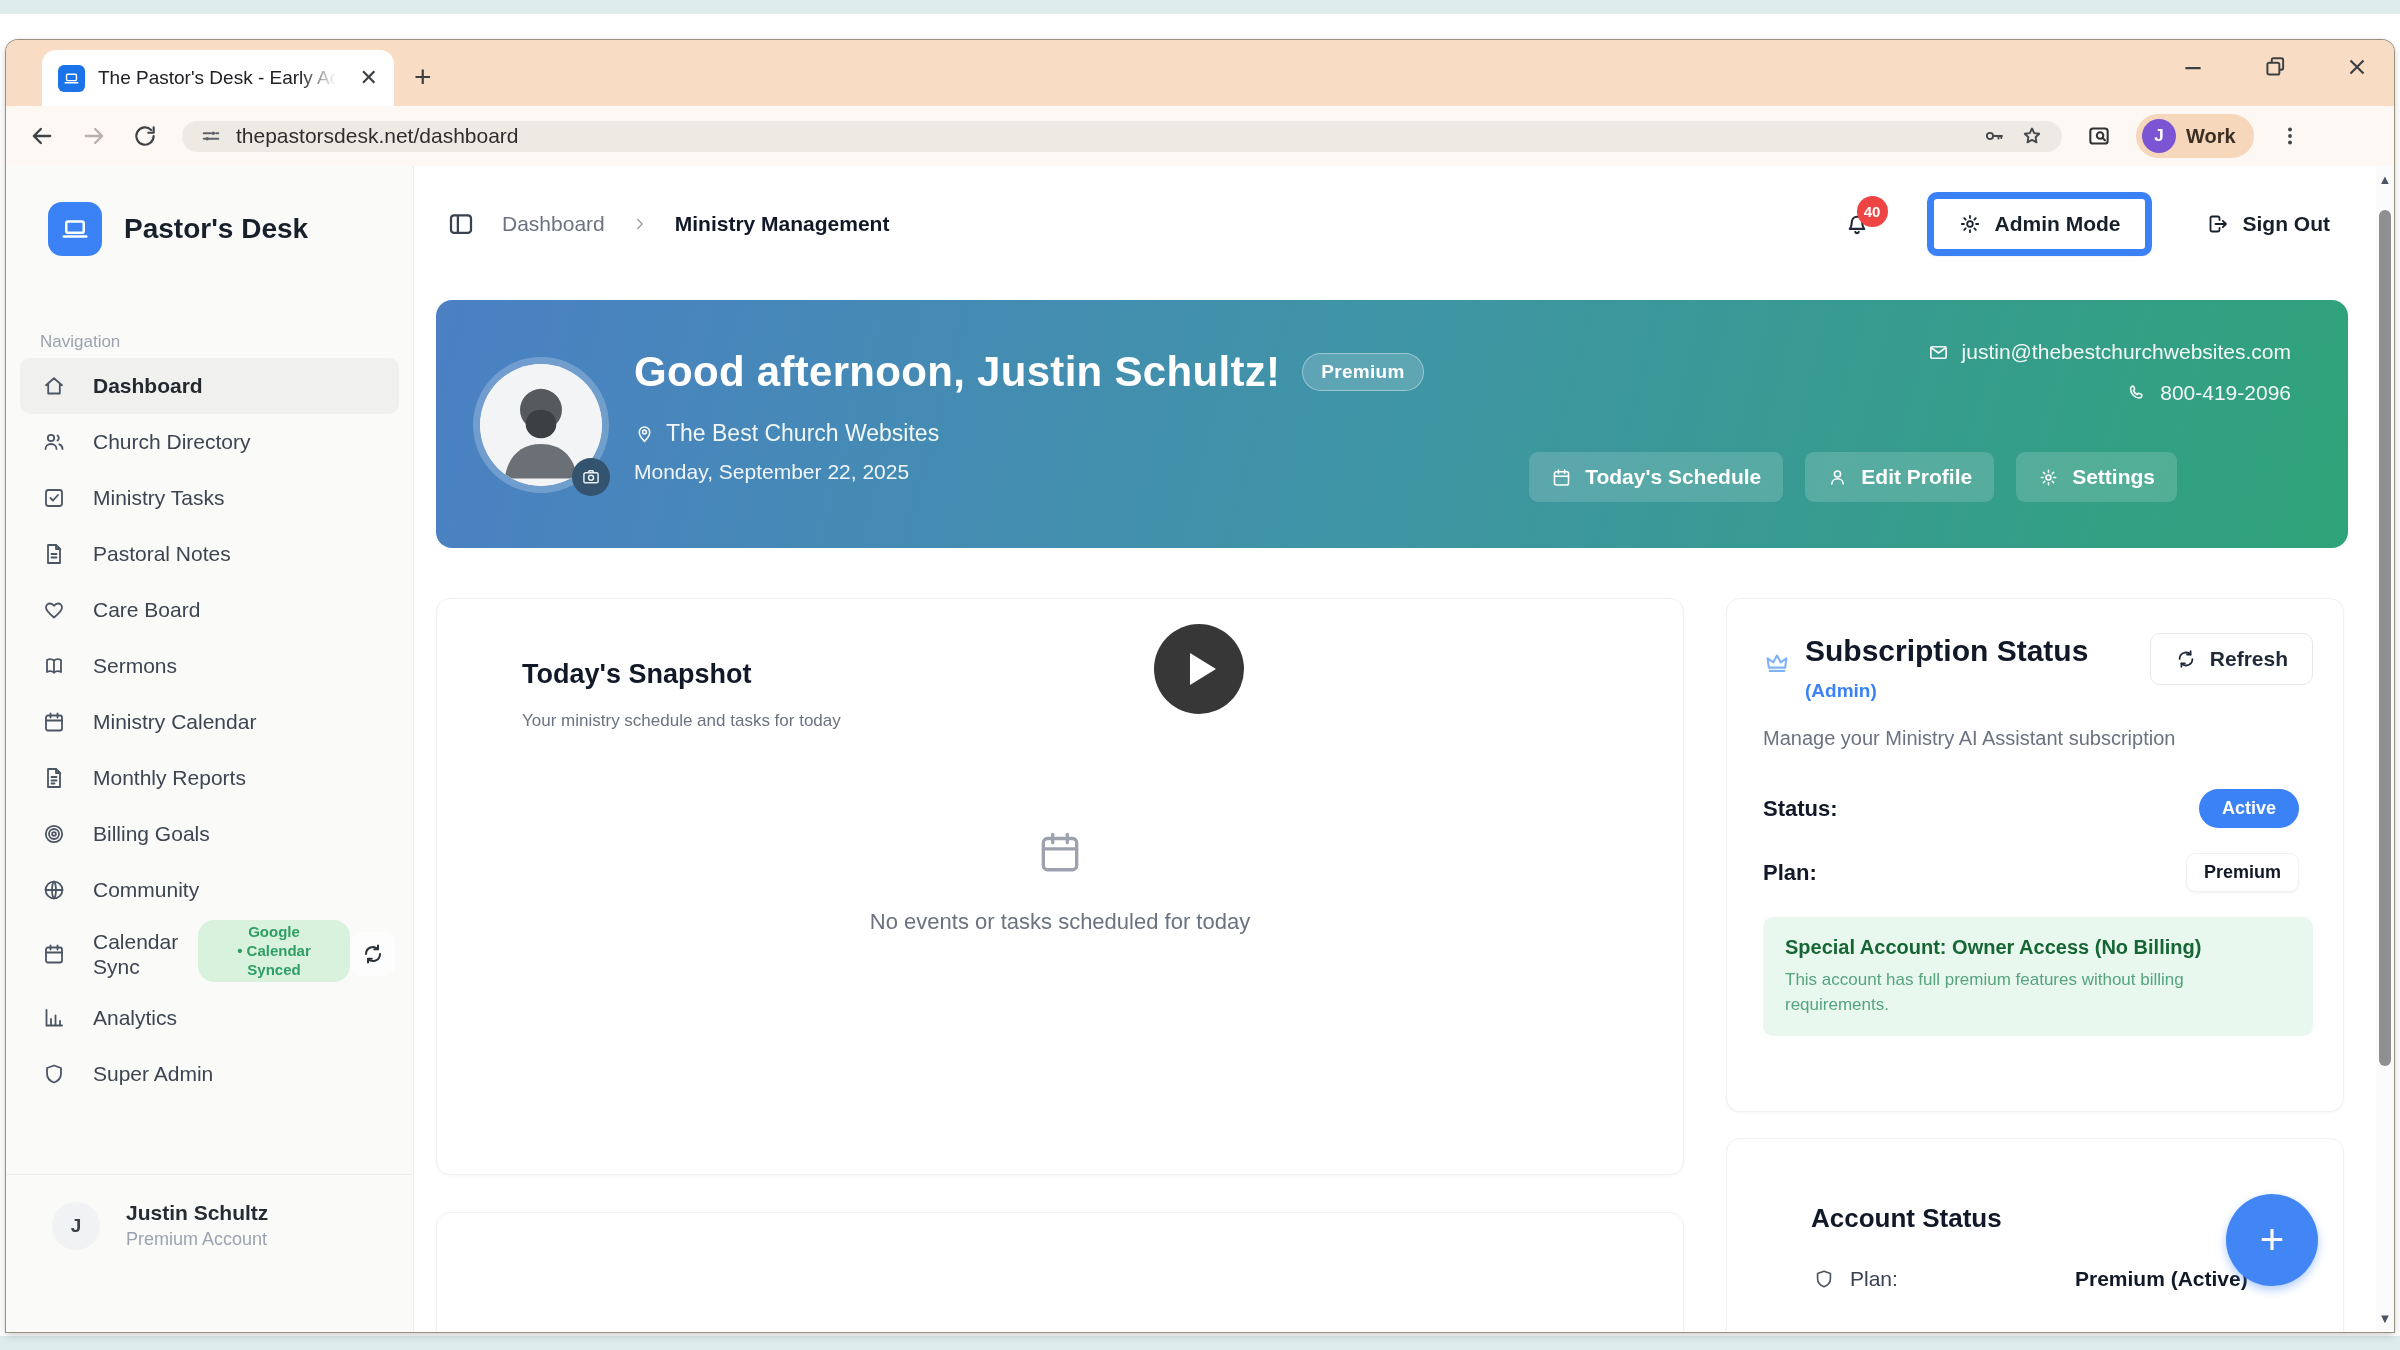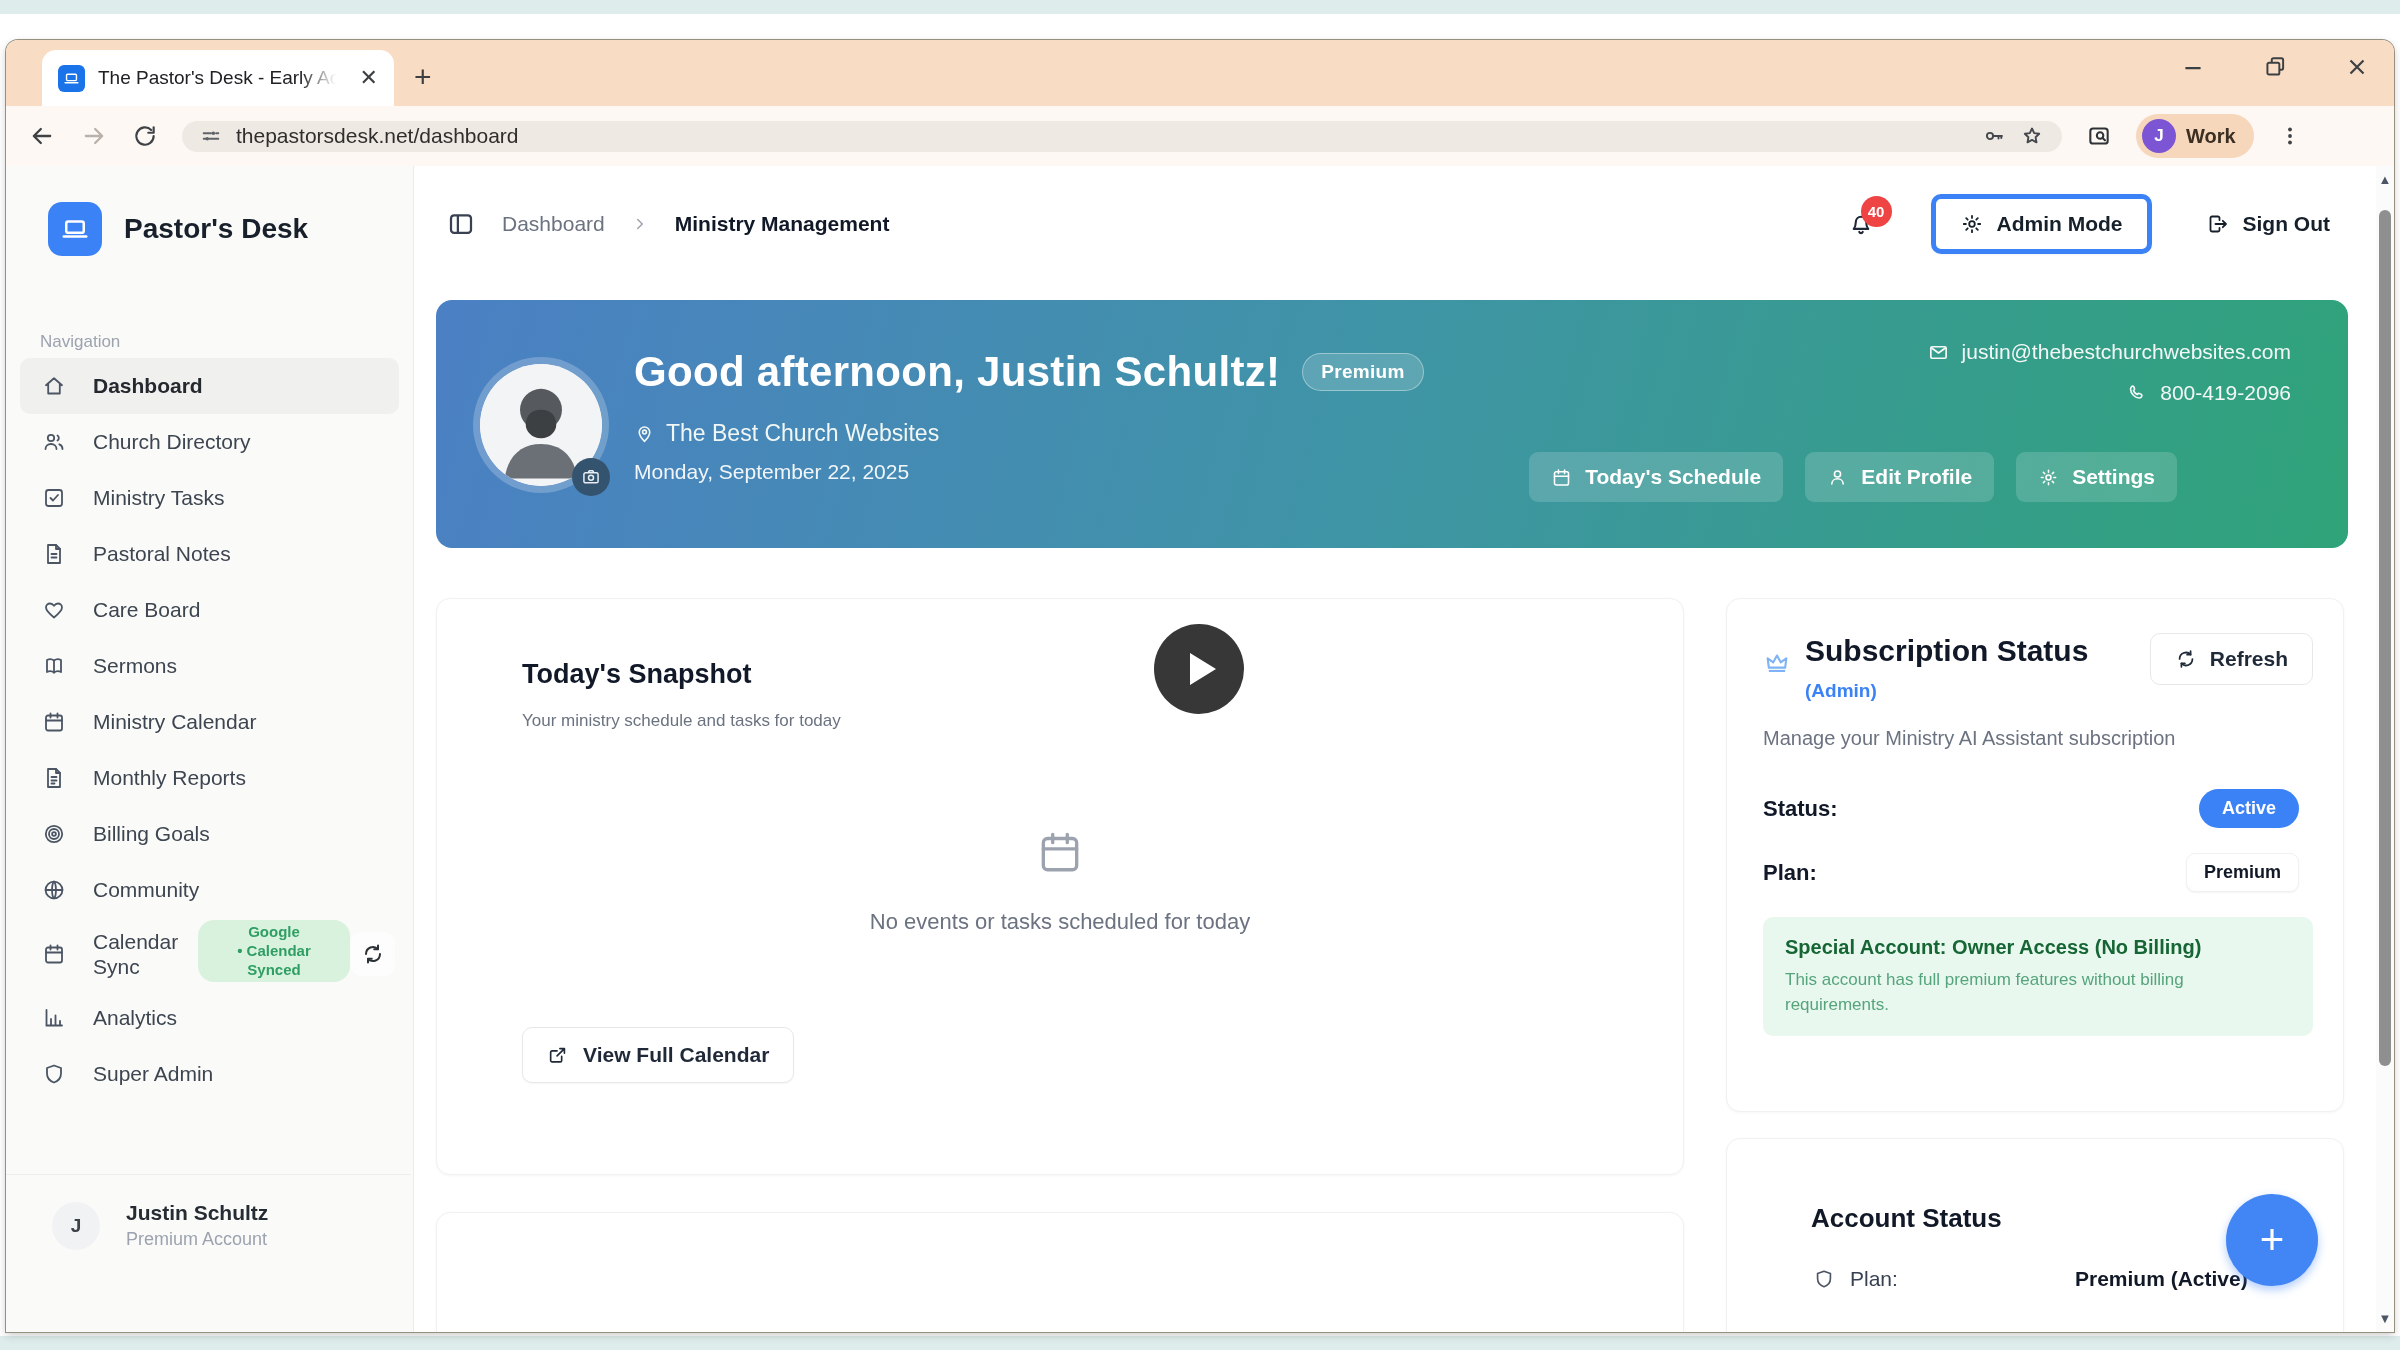--- a/index.html
+++ b/index.html
@@ -75,21 +75,21 @@
 
   
   .main { flex:1; position:relative; background:#fff; overflow:hidden; }
   .main-header { position:absolute; top:0; left:0; right:0; height:116px; display:flex; align-items:center; padding:0 64px 0 32px; gap:26px; }
   .toggle-icon { color:#374151; display:flex; }
   .crumb-parent { font-size:21px; color:#6b7280; }
   .crumb-sep { color:#9ca3af; display:flex; }
   .crumb-current { font-size:21px; color:#111827; font-weight:600; }
   .bell-wrap { margin-left:auto; position:relative; color:#1f2937; display:flex; }
   .bell-badge { position:absolute; top:-14px; left:14px; min-width:31px; height:31px; border-radius:16px; background:#ef4444; color:#fff; font-size:15px; font-weight:bold; display:flex; align-items:center; justify-content:center; padding:0 4px; }
-  .btn-admin { display:flex; align-items:center; gap:13px; background:#fff; border:5px solid #3b82f6; box-shadow:0 1px 2px rgba(0,0,0,.05); border-radius:10px; padding:13px 24px; font-size:21px; font-weight:600; color:#16202b; margin-left:30px; }
+  .btn-admin { display:flex; align-items:center; gap:13px; background:#fff; border:7px solid #3b82f6; box-shadow:0 1px 2px rgba(0,0,0,.05); border-radius:10px; padding:13px 24px; font-size:21px; font-weight:600; color:#16202b; margin-left:30px; }
   .btn-signout { display:flex; align-items:center; gap:13px; font-size:21px; font-weight:600; color:#16202b; margin-left:28px; }
 
   
   .banner {
     position:absolute; left:22px; top:134px; width:1912px; height:248px; border-radius:16px;
     background:linear-gradient(105deg,#4b80c4 0%, #3f94a6 48%, #2fa379 100%);
     color:#fff; overflow:hidden;
   }
   .b-avatar { position:absolute; left:44px; top:64px; width:122px; height:122px; border-radius:50%; background:#f4f6f8; box-shadow:0 0 0 7px rgba(255,255,255,.22); overflow:hidden; }
   .cam-badge { position:absolute; left:136px; top:158px; width:38px; height:38px; border-radius:50%; background:#33536e; display:flex; align-items:center; justify-content:center; color:#e8eef4; }
@@ -521,26 +521,20 @@
       <div class="card snapshot">
         <div class="snap-title">Today's Snapshot</div>
         <div class="snap-sub">Your ministry schedule and tasks for today</div>
         <div class="snap-empty">
           <svg width="50" height="50" viewBox="0 0 24 24" fill="none" stroke="#9ca3af" stroke-width="1.6" stroke-linecap="round" stroke-linejoin="round" style="margin:0 auto;">
               <rect x="4" y="5.5" width="16" height="15" rx="2"></rect>
               <path d="M4 10.5h16M8.5 3.5v4M15.5 3.5v4"></path>
             </svg>
           <div class="msg">No events or tasks scheduled for today</div>
         </div>
-        <span class="btn-viewcal">
-          <svg width="22" height="22" viewBox="0 0 24 24" fill="none" stroke="#1f2937" stroke-width="1.8" stroke-linecap="round" stroke-linejoin="round">
-              <path d="M14 5h5v5M19 5l-8 8M16 13.5V18a1.5 1.5 0 0 1-1.5 1.5h-9A1.5 1.5 0 0 1 4 18V9a1.5 1.5 0 0 1 1.5-1.5H11"></path>
-            </svg>
-          <span>View Full Calendar</span>
-        </span>
       </div>
 
       <div class="card partial"></div>
 
       <div class="card subcard">
         <div class="sub-head">
           <span class="crown">
               <svg width="28" height="28" viewBox="0 0 24 24" fill="none" stroke="currentColor" stroke-width="1.8" stroke-linejoin="round">
                 <path d="M5 16L4 8l4.8 3.4L12 5.6l3.2 5.8L20 8l-1 8z"></path>
                 <path d="M5 18.8h14"></path>

